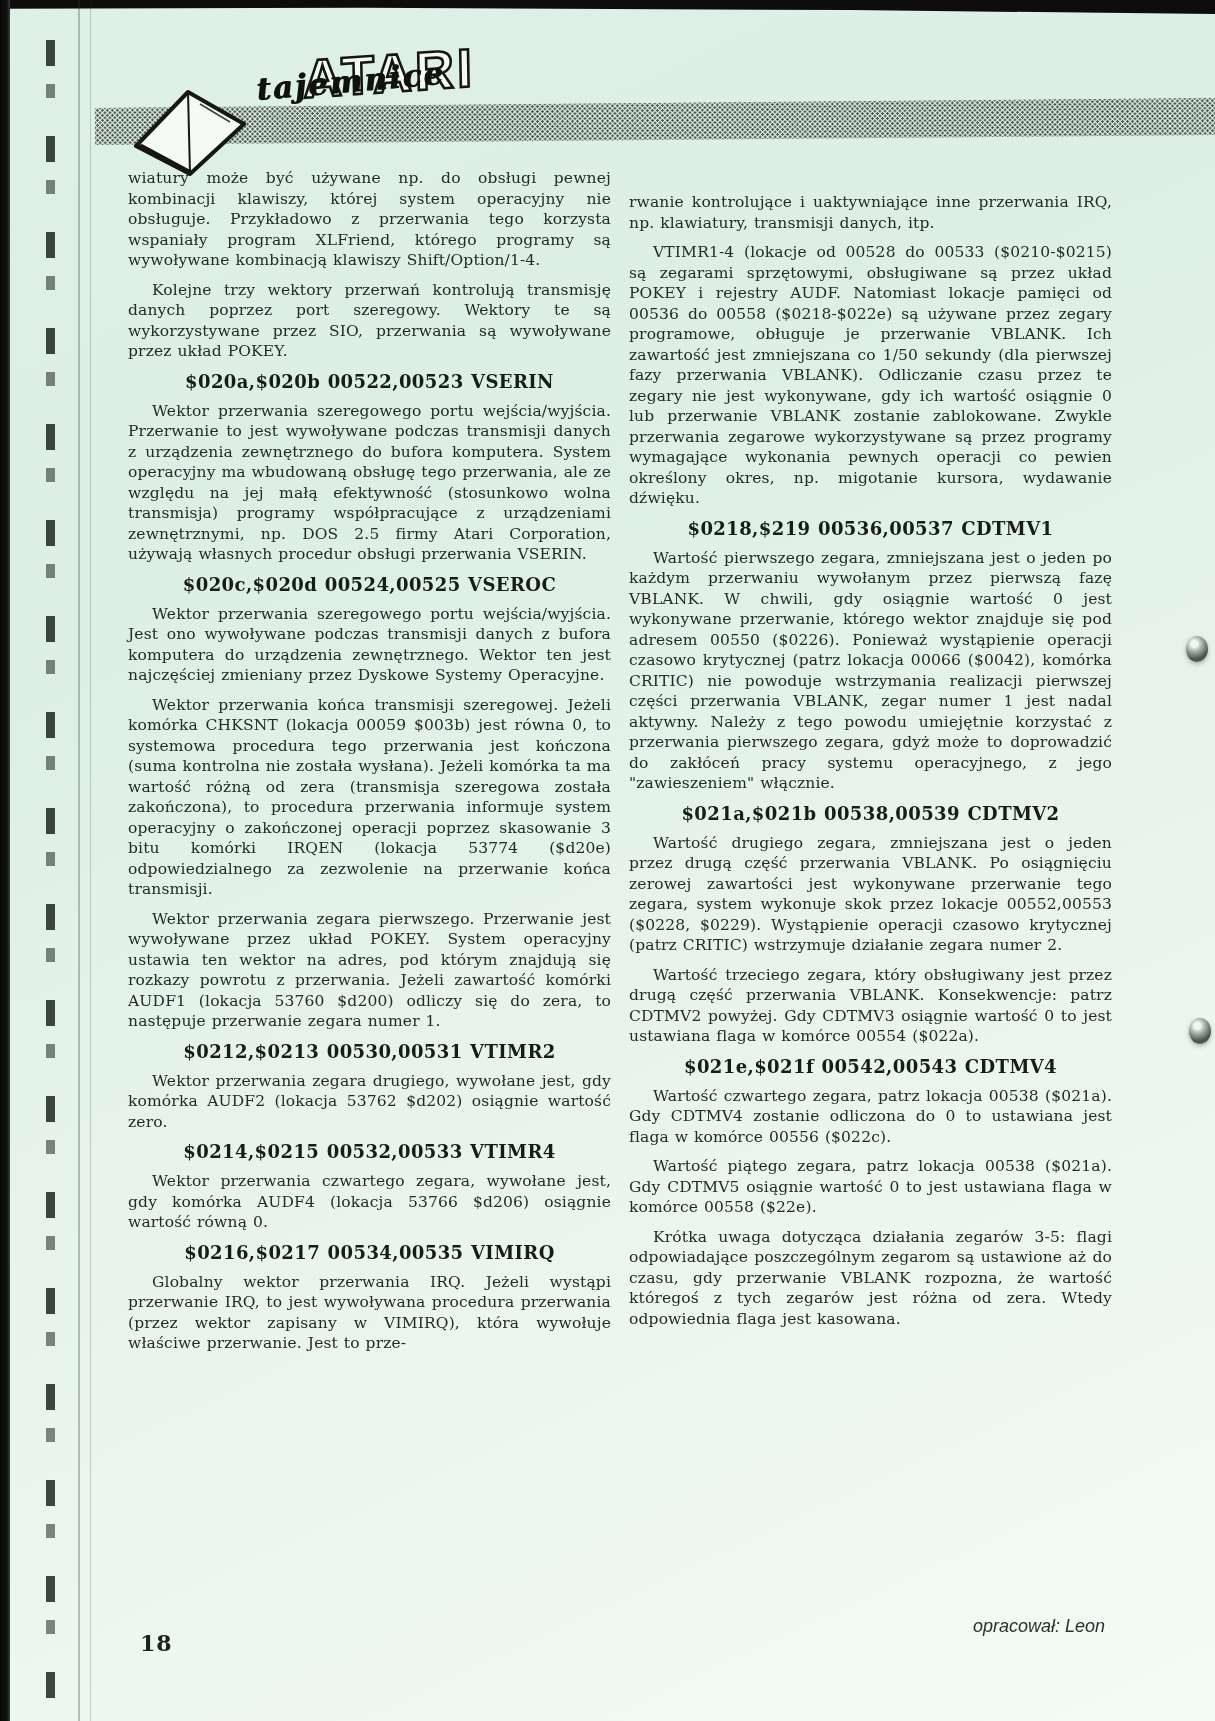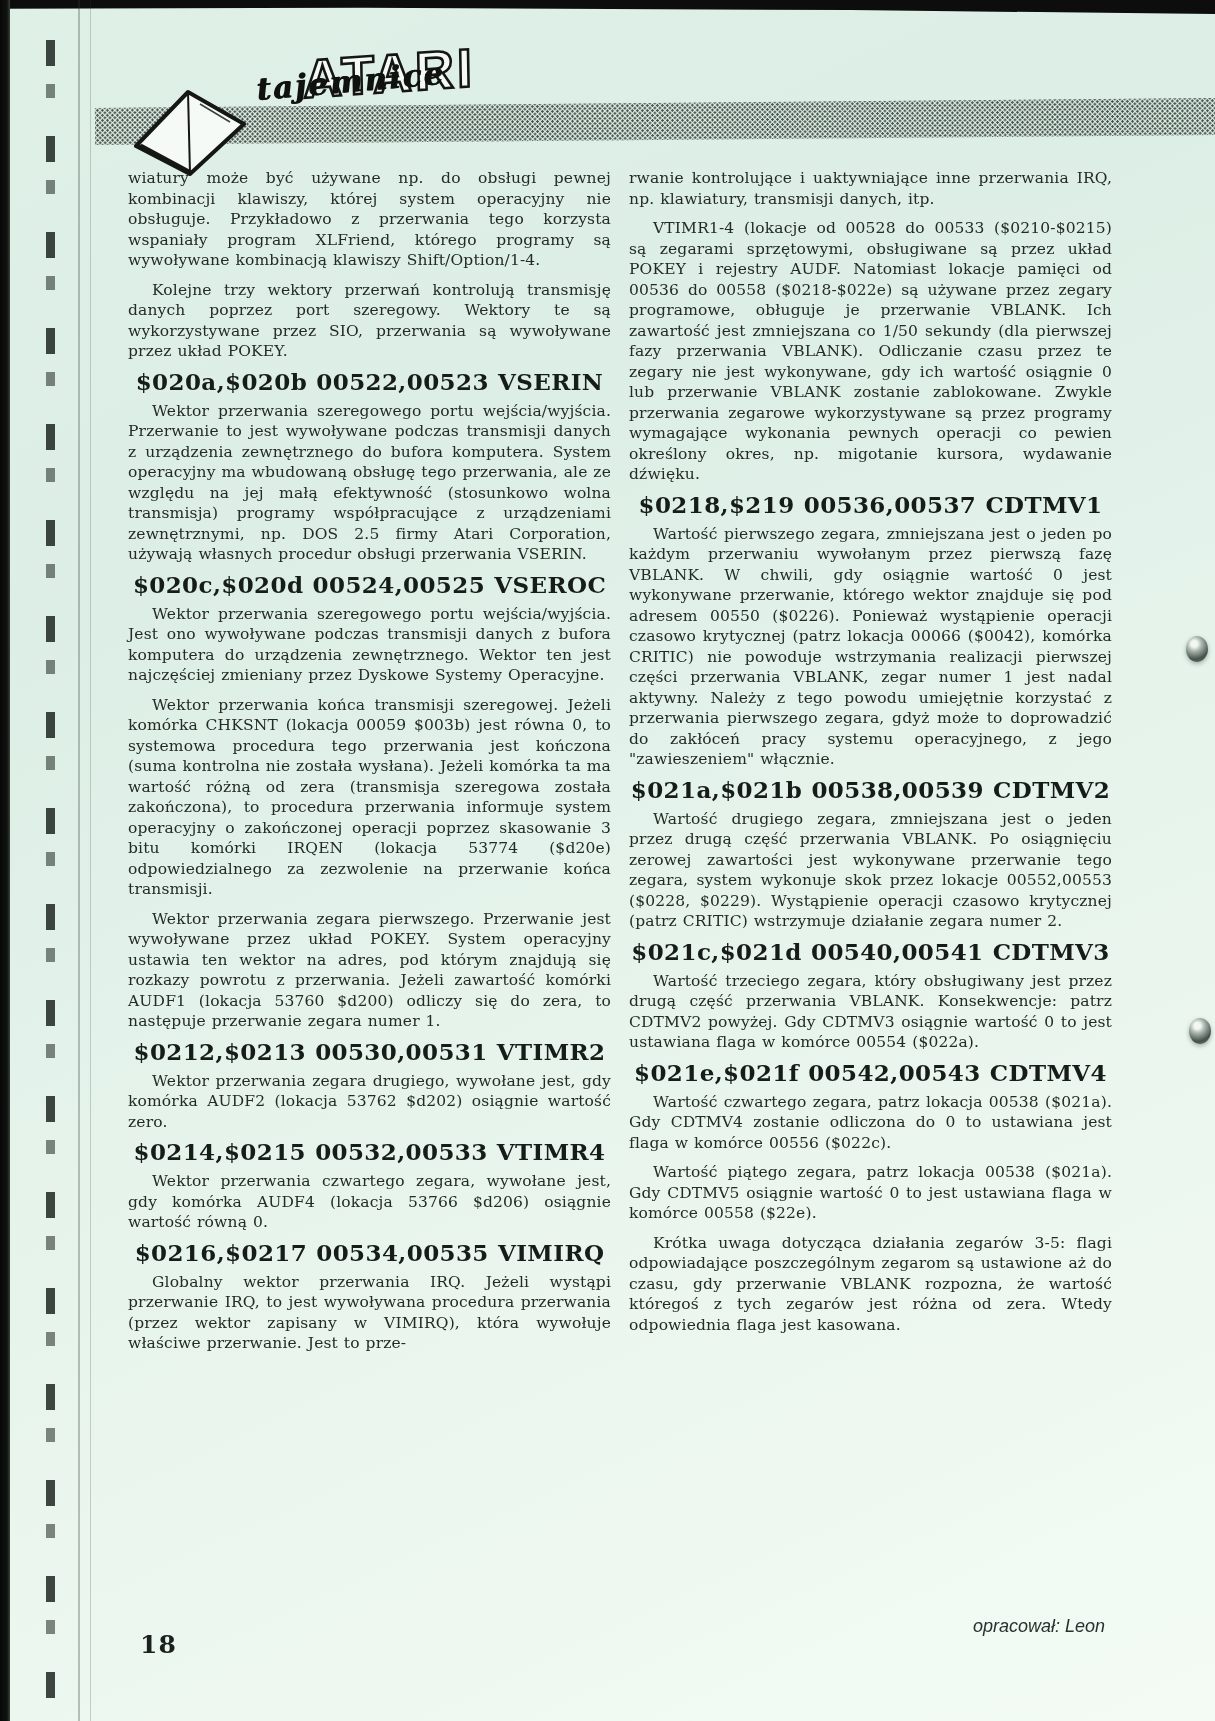--- a/index.html
+++ b/index.html
@@ -57,33 +57,34 @@
     background-size:5px 5px;background-position:0 0,2.5px 2.5px;
     transform:rotate(-.5deg);
   }
   .book-icon-wrap{position:absolute;left:126px;top:84px;width:150px;height:92px;}
 
   
   .columns{
     position:absolute;left:128px;top:168px;width:984px;
     display:flex;gap:18px;
     color:#242b25;
+    align-items:center;
   }
   .col{width:483px;font-size:15.5px;line-height:20.5px;text-align:justify;letter-spacing:.15px;word-spacing:.8px;}
   .para{margin:0 0 9px;text-indent:24px;}
   .para.no-indent{text-indent:0;}
   .sec-head{
     margin:5px 0 8px;text-align:center;
-    font-size:23px;font-weight:bold;letter-spacing:.4px;
+    font-size:18px;font-weight:bold;letter-spacing:.4px;
     color:#161c17;line-height:22px;
   }
   
   .page-number{
     position:absolute;left:140px;top:1630px;
-    font-weight:bold;font-size:25px;letter-spacing:1px;color:#1b211c;
+    font-weight:bold;font-size:22px;letter-spacing:1px;color:#1b211c;
   }
   .credit{
     position:absolute;right:110px;top:1592px;
     font-family:"Liberation Sans",sans-serif;font-style:italic;
     font-size:18px;color:#2a302b;margin-top:24px;
   }
   
   .hole{
     position:absolute;width:22px;height:26px;border-radius:50%;
     background:radial-gradient(circle at 38% 30%,#f2f7f2 0 14%,#aab6ae 32%,#45514a 68%,#76857b 100%);
@@ -136,21 +137,20 @@
         <h3 class="sec-head">$0216,$0217 00534,00535 VIMIRQ</h3>
         <p class="para">Globalny wektor przerwania IRQ. Jeżeli wystąpi przerwanie IRQ, to jest wywoływana procedura przerwania (przez wektor zapisany w VIMIRQ), która wywołuje właściwe przerwanie. Jest to prze-</p>
       </section>
     <section class="col" id="col-right">
         <p class="para no-indent">rwanie kontrolujące i uaktywniające inne przerwania IRQ, np. klawiatury, transmisji danych, itp.</p>
         <p class="para">VTIMR1-4 (lokacje od 00528 do 00533 ($0210-$0215) są zegarami sprzętowymi, obsługiwane są przez układ POKEY i rejestry AUDF. Natomiast lokacje pamięci od 00536 do 00558 ($0218-$022e) są używane przez zegary programowe, obługuje je przerwanie VBLANK. Ich zawartość jest zmniejszana co 1/50 sekundy (dla pierwszej fazy przerwania VBLANK). Odliczanie czasu przez te zegary nie jest wykonywane, gdy ich wartość osiągnie 0 lub przerwanie VBLANK zostanie zablokowane. Zwykle przerwania zegarowe wykorzystywane są przez programy wymagające wykonania pewnych operacji co pewien określony okres, np. migotanie kursora, wydawanie dźwięku.</p>
         <h3 class="sec-head">$0218,$219 00536,00537 CDTMV1</h3>
         <p class="para">Wartość pierwszego zegara, zmniejszana jest o jeden po każdym przerwaniu wywołanym przez pierwszą fazę VBLANK. W chwili, gdy osiągnie wartość 0 jest wykonywane przerwanie, którego wektor znajduje się pod adresem 00550 ($0226). Ponieważ wystąpienie operacji czasowo krytycznej (patrz lokacja 00066 ($0042), komórka CRITIC) nie powoduje wstrzymania realizacji pierwszej części przerwania VBLANK, zegar numer 1 jest nadal aktywny. Należy z tego powodu umiejętnie korzystać z przerwania pierwszego zegara, gdyż może to doprowadzić do zakłóceń pracy systemu operacyjnego, z jego "zawieszeniem" włącznie.</p>
         <h3 class="sec-head">$021a,$021b 00538,00539 CDTMV2</h3>
         <p class="para">Wartość drugiego zegara, zmniejszana jest o jeden przez drugą część przerwania VBLANK. Po osiągnięciu zerowej zawartości jest wykonywane przerwanie tego zegara, system wykonuje skok przez lokacje 00552,00553 ($0228, $0229). Wystąpienie operacji czasowo krytycznej (patrz CRITIC) wstrzymuje działanie zegara numer 2.</p>
-        <h3 class="sec-head">$021c,$021d 00540,00541 CDTMV3</h3>
         <p class="para">Wartość trzeciego zegara, który obsługiwany jest przez drugą część przerwania VBLANK. Konsekwencje: patrz CDTMV2 powyżej. Gdy CDTMV3 osiągnie wartość 0 to jest ustawiana flaga w komórce 00554 ($022a).</p>
         <h3 class="sec-head">$021e,$021f 00542,00543 CDTMV4</h3>
         <p class="para">Wartość czwartego zegara, patrz lokacja 00538 ($021a). Gdy CDTMV4 zostanie odliczona do 0 to ustawiana jest flaga w komórce 00556 ($022c).</p>
         <p class="para">Wartość piątego zegara, patrz lokacja 00538 ($021a). Gdy CDTMV5 osiągnie wartość 0 to jest ustawiana flaga w komórce 00558 ($22e).</p>
         <p class="para">Krótka uwaga dotycząca działania zegarów 3-5: flagi odpowiadające poszczególnym zegarom są ustawione aż do czasu, gdy przerwanie VBLANK rozpozna, że wartość któregoś z tych zegarów jest różna od zera. Wtedy odpowiednia flaga jest kasowana.</p>
       </section>
   </main>
 
   <div class="page-number">18</div>
   <div class="credit">opracował: Leon</div>

